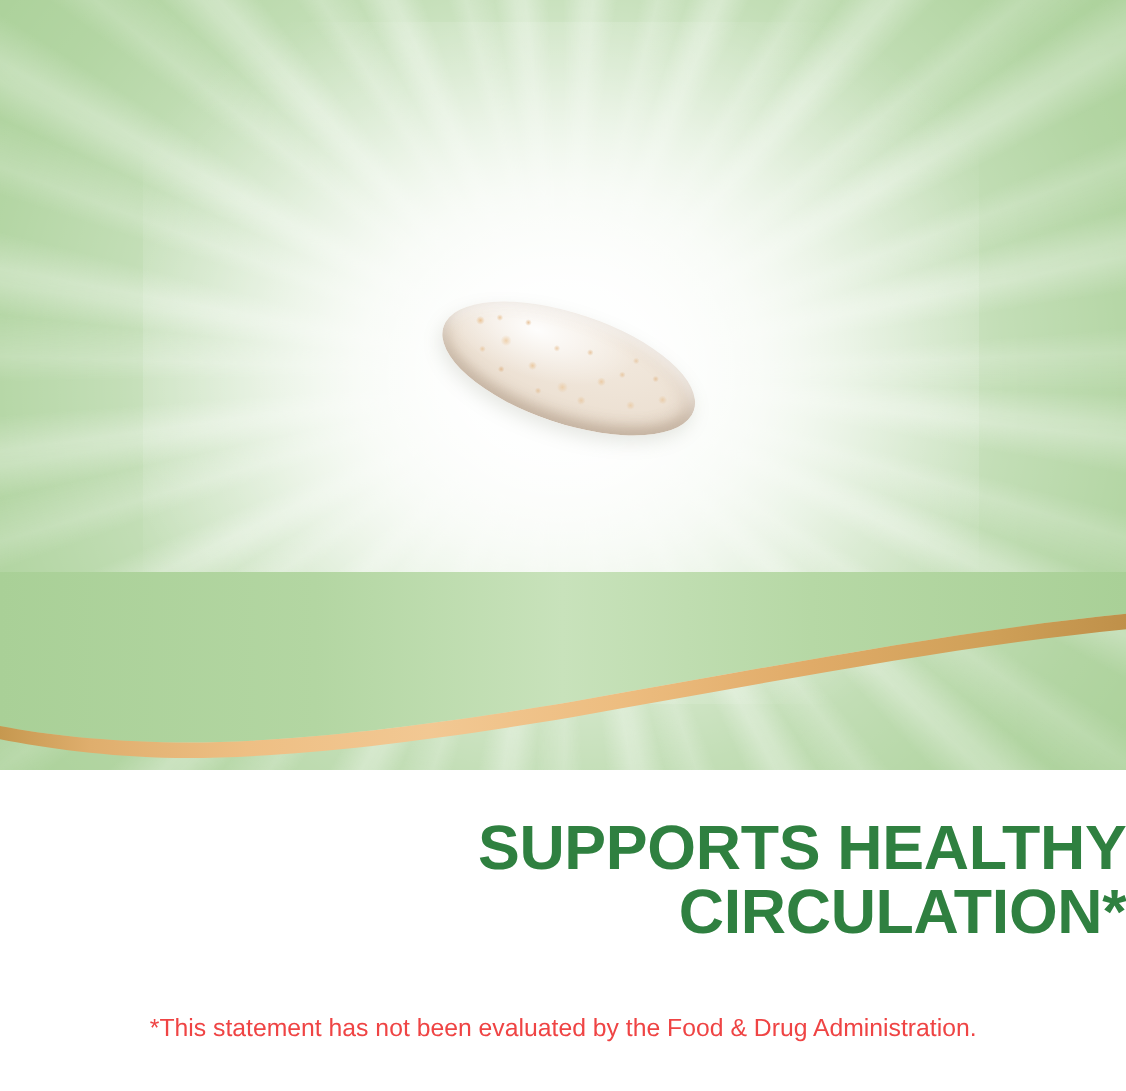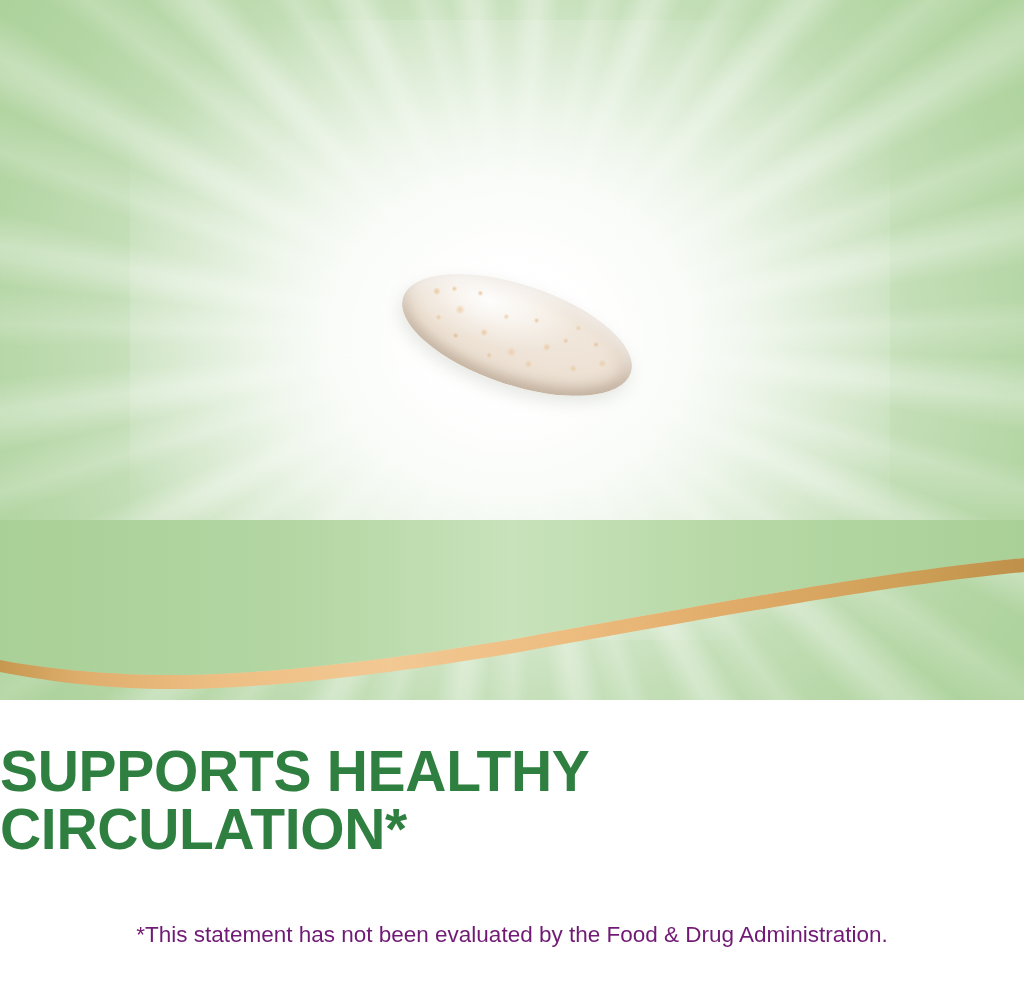--- a/index.html
+++ b/index.html
@@ -173,36 +173,36 @@
     top: 700px;
     width: 1024px;
     height: 292px;
     background: #ffffff;
   }
   #headline {
     position: absolute;
     left: 0;
     top: 42px;
     width: 1024px;
-    text-align: left;
+    text-align: right;
     color: #2f8040;
     font-family: "Liberation Sans", sans-serif;
     font-weight: 700;
     font-size: 57px;
     line-height: 58px;
     letter-spacing: -0.3px;
   }
   #headline .hl-line { display: block; white-space: nowrap; }
   #disclaimer {
     position: absolute;
     left: 0;
     top: 218px;
     width: 1024px;
     text-align: center;
-    color: #701a75;
+    color: #ef4444;
     font-family: "Liberation Sans", sans-serif;
     font-weight: 400;
     font-size: 22.5px;
     line-height: 33px;
   }
   #disclaimer .dc-line { display: block; white-space: nowrap; }
 </style>
 </head>
 <body>
 

